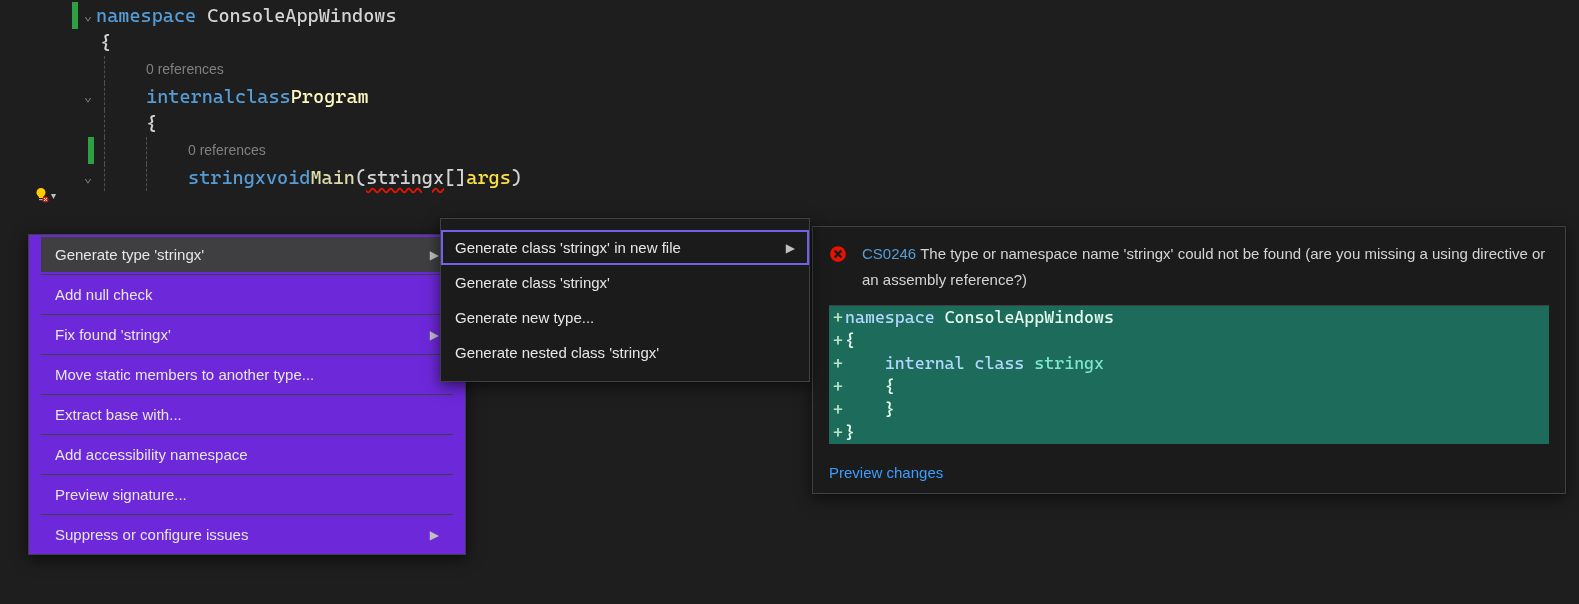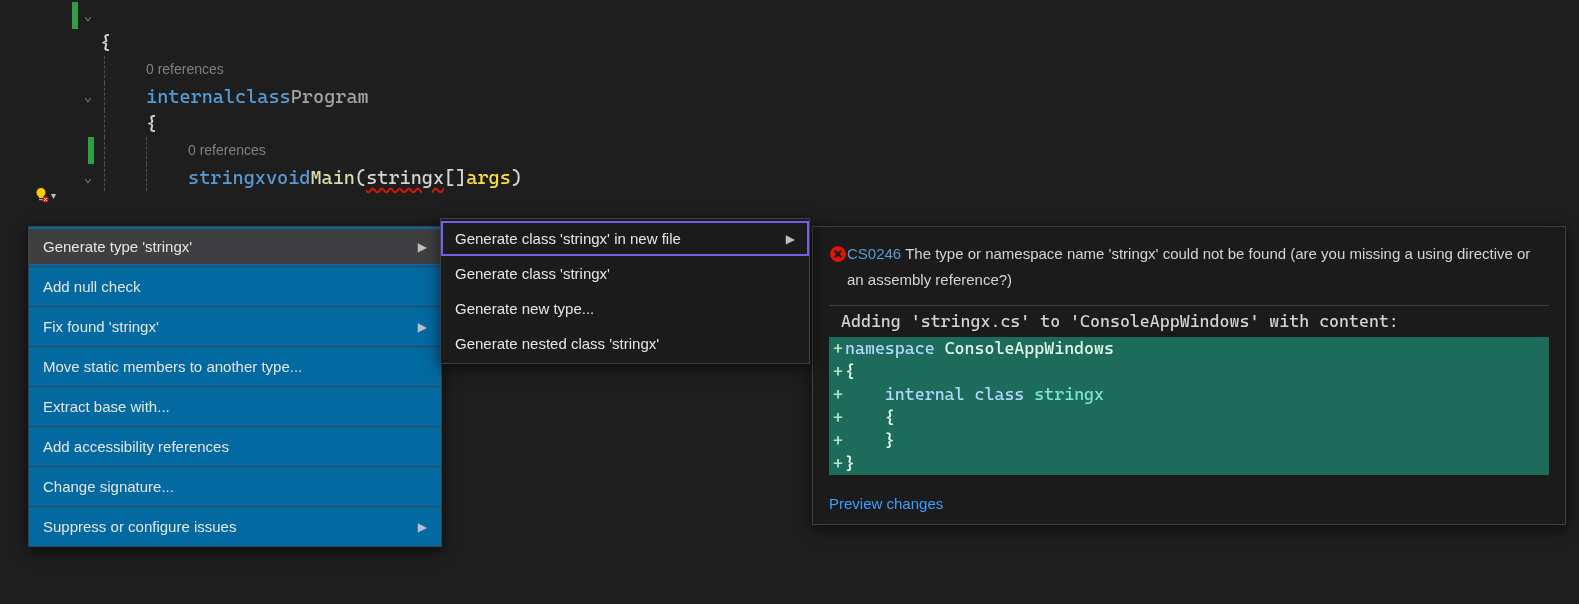--- a/index.html
+++ b/index.html
@@ -62,21 +62,21 @@
     height: 27px;
     border-left: 1px dashed #505050;
     vertical-align: top;
   }
   .codelens {
     font-family: "Segoe UI", Tahoma, sans-serif;
     color: #808080;
     font-size: 14px;
   }
   .tk-blue   { color: #569cd6; }
-  .tk-teal   { color: #a3a3a3; }
+  .tk-teal   { color: #fef9c3; }
   .tk-yellow { color: #dcdcaa; }
   .tk-lblue  { color: #fde047; }
   .tk-white  { color: #d4d4d4; }
   .tk-err    { color: #d4d4d4; text-decoration: underline wavy #e51400; text-underline-offset: 3px; }
 
   
   .qa-lightbulb {
     position: absolute;
     left: 33px;
     top: 187px;
@@ -90,27 +90,27 @@
   .qa-drop {
     color: #c0c0c0;
     font-size: 10px;
     margin-left: 2px;
   }
 
   
   .menu1 {
     position: absolute;
     left: 28px;
-    top: 226px;
+    top: 234px;
     width: 412px;
-    background: #0369a1;
+    background: #6d28d9;
     border: 1px solid #3f3f46;
     box-shadow: 0 4px 14px rgba(0,0,0,0.6);
     z-index: 10;
-    padding: 2px 0;
+    padding: 2px 12px;
   }
   .menu-item {
     display: flex;
     align-items: center;
     justify-content: space-between;
     padding: 9px 14px;
     cursor: default;
     color: #e6e6e6;
   }
   .menu-sep {
@@ -129,21 +129,21 @@
   
   .menu2 {
     position: absolute;
     left: 440px;
     top: 218px;
     width: 368px;
     background: #1b1b1c;
     border: 1px solid #3f3f46;
     box-shadow: 0 4px 14px rgba(0,0,0,0.6);
     z-index: 11;
-    padding: 2px 0;
+    padding: 11px 0;
   }
   .menu2 .menu-item.hover {
     background: #1b1b1c;
     outline: 2px solid #7160e8;
     outline-offset: -2px;
   }
 
   
   .preview {
     position: absolute;
@@ -153,21 +153,21 @@
     background: #1b1b1c;
     border: 1px solid #3f3f46;
     box-shadow: 0 4px 14px rgba(0,0,0,0.6);
     z-index: 9;
     padding: 14px 16px 12px 16px;
     box-sizing: border-box;
   }
   .err-row {
     display: flex;
     align-items: flex-start;
-    gap: 0;
+    gap: 15px;
     line-height: 26px;
     padding-bottom: 8px;
   }
   .err-icon svg { width: 18px; height: 18px; margin-top:4px;}
   .err-code { color: #569cd6; }
   .err-text { color: #d4d4d4; }
   .preview-hr {
     height: 1px;
     background: #3f3f46;
     margin: 4px 0 0 0;
@@ -205,20 +205,25 @@
 </head>
 <body>
 <div class="editor">
 
   <div class="code-area">
 
     <div class="line">
       <span class="gutter">
         <span class="green-bar"></span>
         <span class="chev">⌄</span>
+      </span>
+      <span>
+        <span class="tk-blue">namespace</span>
+        <span class="tk-white"> </span>
+        <span class="tk-white">ConsoleAppWindows</span>
       </span>
     </div>
 
     <div class="line">
       <span class="gutter"></span>
       <span style="width:4px;display:inline-block"></span>
       <span class="tk-white">{</span>
     </div>
 
     <div class="line">
@@ -314,25 +319,25 @@
     <div class="menu-sep"></div>
     <div class="menu-item">
       <span>Move static members to another type...</span>
     </div>
     <div class="menu-sep"></div>
     <div class="menu-item">
       <span>Extract base with...</span>
     </div>
     <div class="menu-sep"></div>
     <div class="menu-item">
-      <span>Add accessibility references</span>
-    </div>
-    <div class="menu-sep"></div>
-    <div class="menu-item">
-      <span>Change signature...</span>
+      <span>Add accessibility namespace</span>
+    </div>
+    <div class="menu-sep"></div>
+    <div class="menu-item">
+      <span>Preview signature...</span>
     </div>
     <div class="menu-sep"></div>
     <div class="menu-item">
       <span>Suppress or configure issues</span>
       <span class="sub-arrow">▶</span>
     </div>
   </div>
 
   <div class="menu2">
     <div class="menu-item hover">
@@ -359,21 +364,20 @@
         </svg>
       </span>
       <span>
         <span class="err-code">CS0246</span>
         <span class="err-text"> </span>
         <span class="err-text">The type or namespace name 'stringx' could not be found (are you missing a using directive or an assembly reference?)</span>
       </span>
     </div>
     <div class="preview-hr"></div>
     <div class="diff-block">
-      <div class="diff-head"> Adding 'stringx.cs' to 'ConsoleAppWindows' with content:</div>
       <div class="diff-added">
         <div class="diff-line"><span class="plus">+</span><span class="d-blue">namespace</span><span class="d-white"> </span><span class="d-white">ConsoleAppWindows</span></div>
         <div class="diff-line"><span class="plus">+</span><span class="d-white">{</span></div>
         <div class="diff-line"><span class="plus">+</span><span class="d-white">    </span><span class="d-blue">internal</span><span class="d-white"> </span><span class="d-blue">class</span><span class="d-white"> </span><span class="d-teal">stringx</span></div>
         <div class="diff-line"><span class="plus">+</span><span class="d-white">    {</span></div>
         <div class="diff-line"><span class="plus">+</span><span class="d-white">    }</span></div>
         <div class="diff-line"><span class="plus">+</span><span class="d-white">}</span></div>
       </div>
     </div>
     <div class="preview-link">Preview changes</div>

